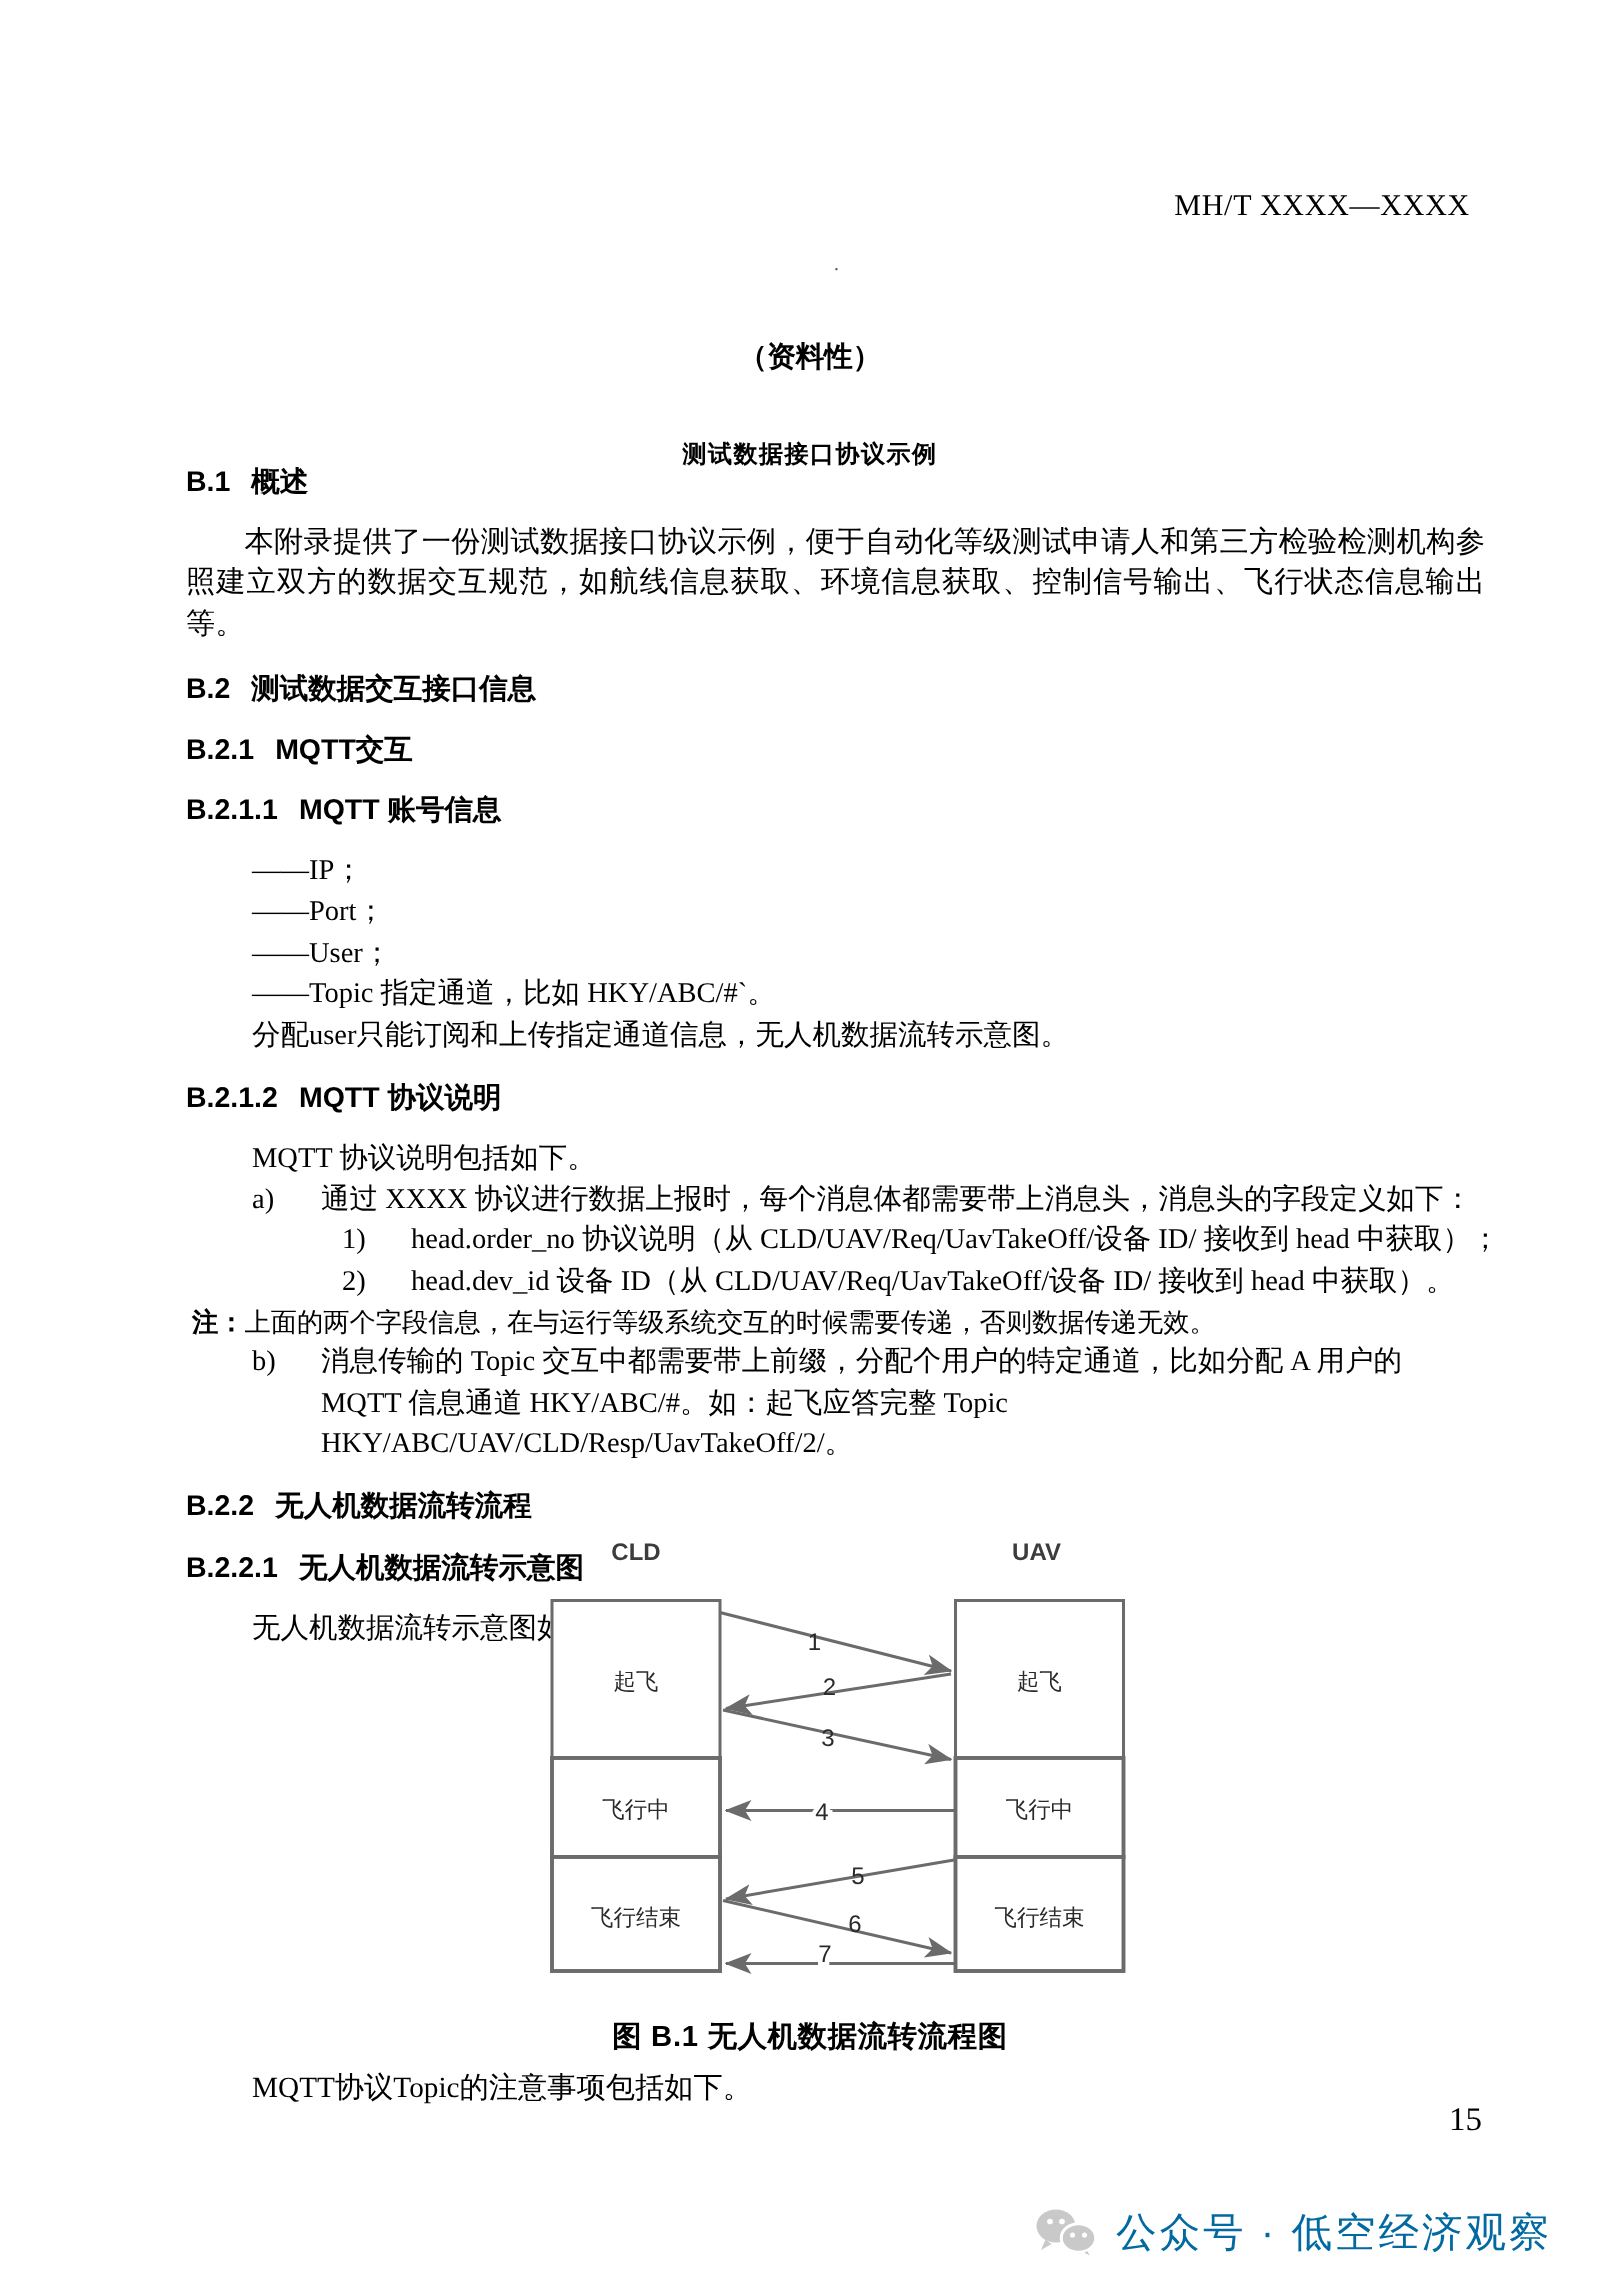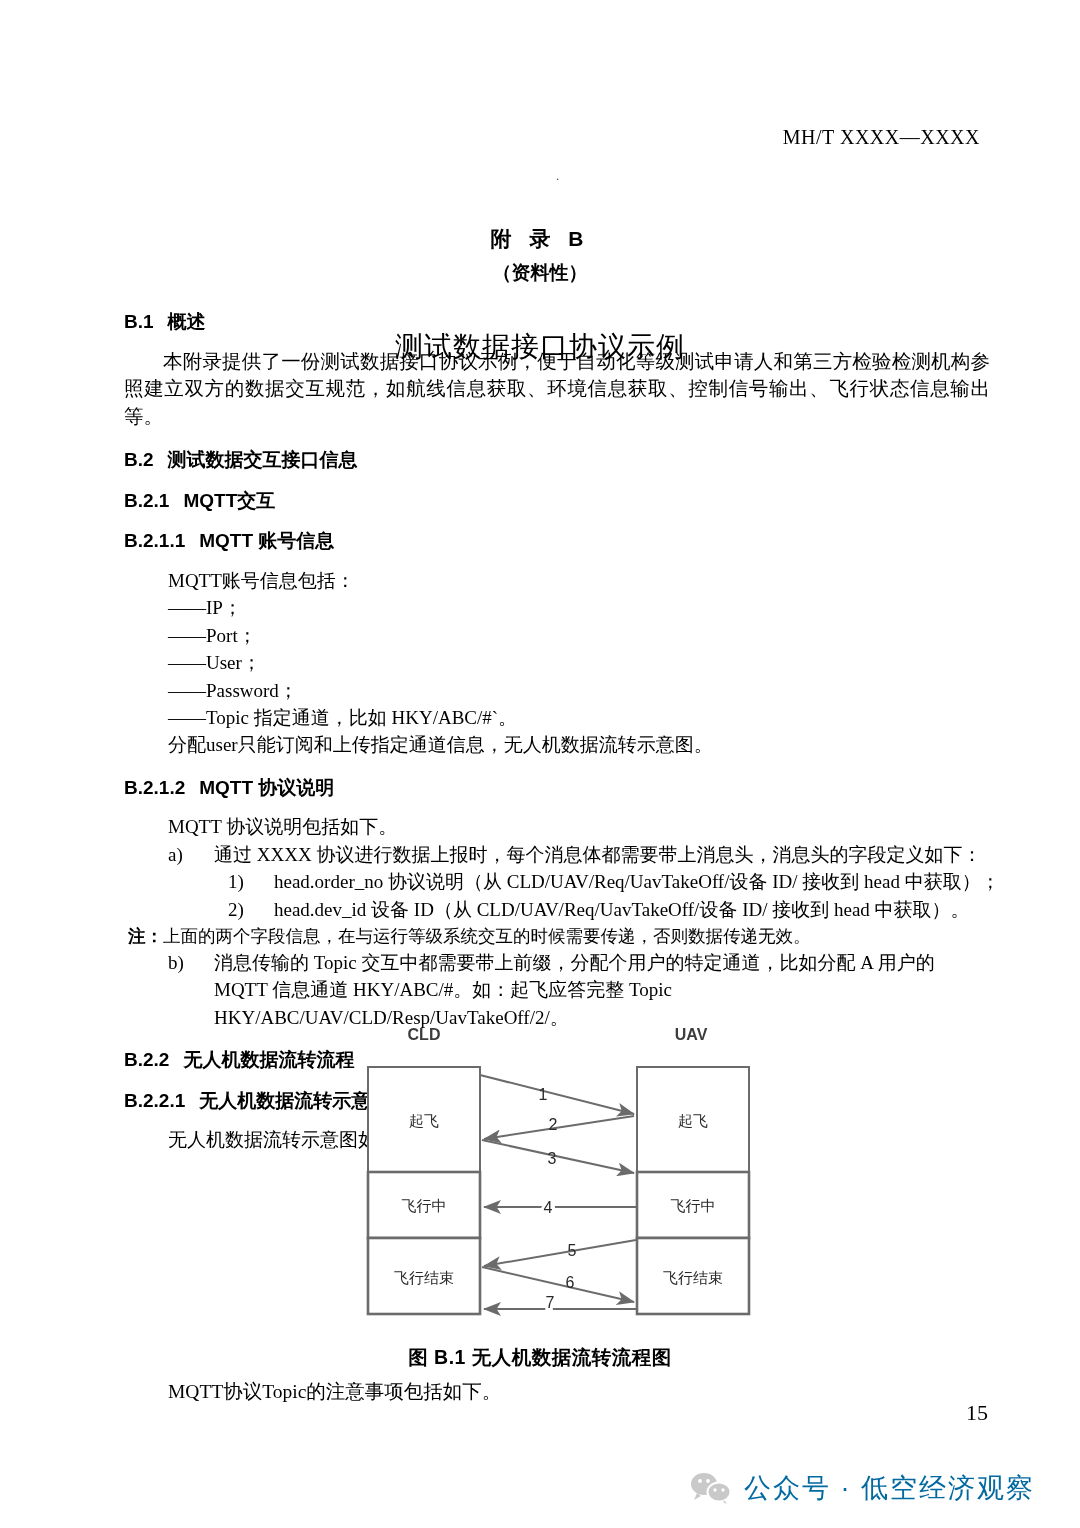--- a/index.html
+++ b/index.html
@@ -54,22 +54,22 @@
     margin-bottom: 7px;
   }
   .annex-line2 {
     font-family: "Liberation Sans", sans-serif;
     font-weight: bold;
     font-size: 19px;
     margin-bottom: 6px;
   }
   .annex-line3 {
     font-family: "Liberation Sans", sans-serif;
-    font-weight: normal;
-    font-size: 28px;
+    font-weight: bold;
+    font-size: 16px;
     letter-spacing: 1px;
     margin-top: 42px;
   }
 
   
   .content {
     position: absolute;
     top: 310px;
     left: 124px;
     width: 866px;
@@ -189,21 +189,20 @@
 </style>
 </head>
 <body>
 
 <div class="page">
 
   <div class="doc-header">MH/T XXXX—XXXX</div>
   <div class="header-dot">.</div>
 
   <div class="annex-block">
-    <div class="annex-line1">附 录 B</div>
     <div class="annex-line2">（资料性）</div>
     <div class="annex-line3">测试数据接口协议示例</div>
   </div>
 
   <div class="content">
 
     <div class="h-clause">
       <span class="num">B.1</span><span>概述</span>
     </div>
     <div class="gap-sm"></div>
@@ -220,25 +219,23 @@
       <span class="num">B.2.1</span><span>MQTT交互</span>
     </div>
     <div class="gap-md"></div>
 
     <div class="h-clause">
       <span class="num">B.2.1.1</span><span>MQTT 账号信息</span>
     </div>
     <div class="gap-sm"></div>
 
     <div class="block-indent">
-      <div class="list-line">MQTT账号信息包括：</div>
       <div class="list-line">——IP；</div>
       <div class="list-line">——Port；</div>
       <div class="list-line">——User；</div>
-      <div class="list-line">——Password；</div>
       <div class="list-line">——Topic 指定通道，比如 HKY/ABC/#`。</div>
       <div class="list-line">分配user只能订阅和上传指定通道信息，无人机数据流转示意图。</div>
     </div>
 
     <div class="gap-md"></div>
 
     <div class="h-clause">
       <span class="num">B.2.1.2</span><span>MQTT 协议说明</span>
     </div>
     <div class="gap-sm"></div>

